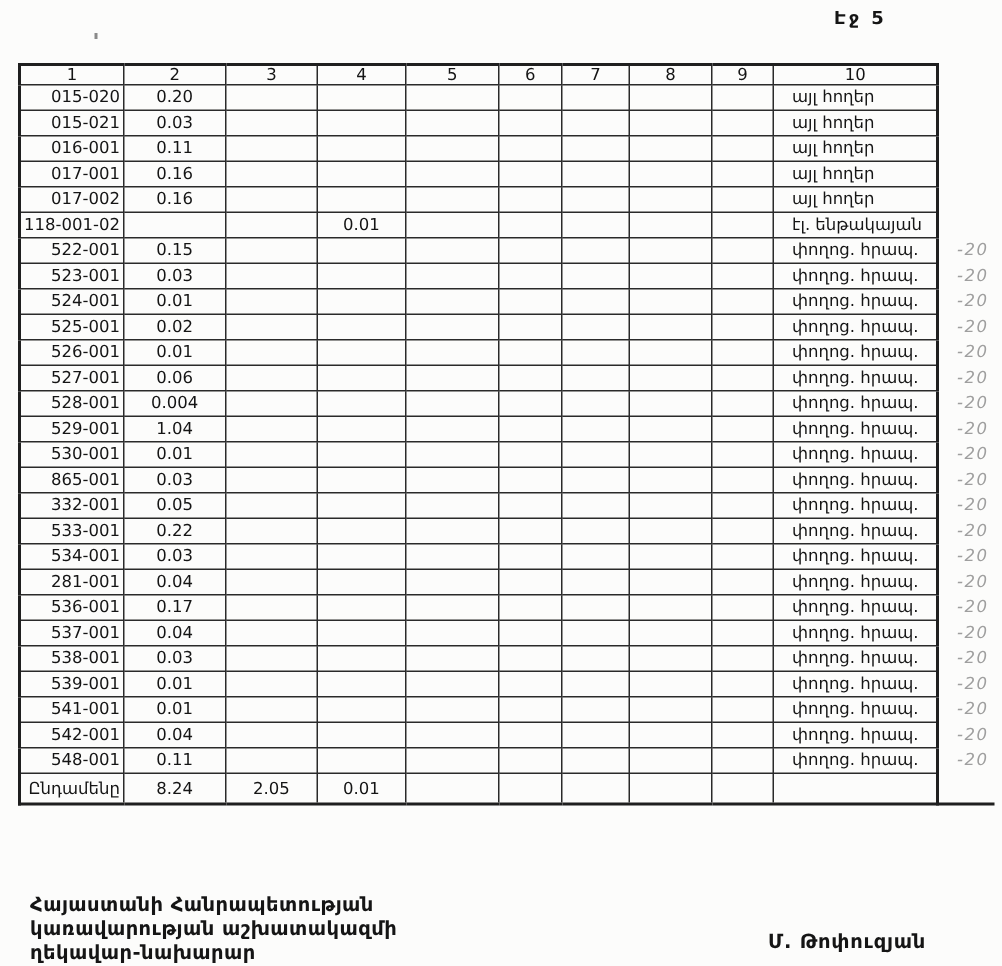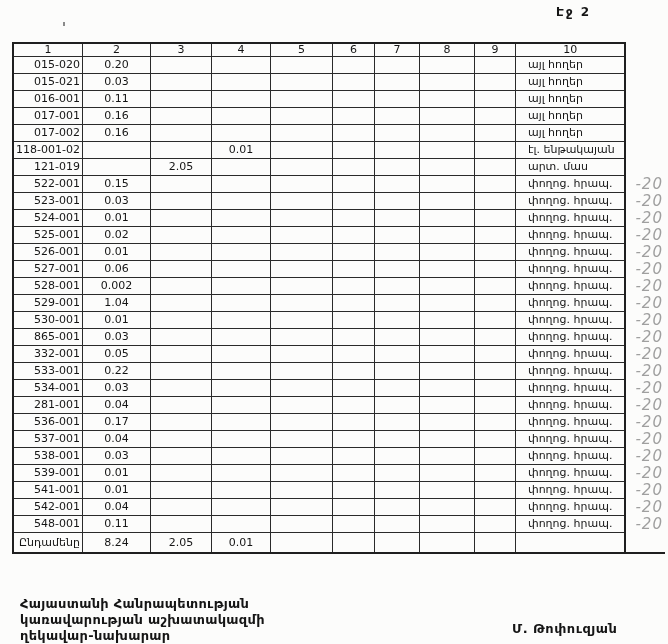--- a/index.html
+++ b/index.html
@@ -37,41 +37,41 @@
   }
   .sheet-table td.c0 { text-align: right; border-left: 2px solid #1f1f1f; }
   .sheet-table td.c1, .sheet-table td.c2, .sheet-table td.c3,
   .sheet-table td.c4, .sheet-table td.c5, .sheet-table td.c6,
   .sheet-table td.c7, .sheet-table td.c8 { text-align: center; }
   .sheet-table td.c9 { text-align: left; padding-left: 12px; border-right: 2px solid #1f1f1f; }
   .sheet-table thead th:first-child { border-left: 2px solid #1f1f1f; }
   .sheet-table thead th.colh-9 { border-right: 2px solid #1f1f1f; }
   .sheet-table th.mark, .sheet-table td.mark {
     border: none; background: transparent;
-    color: #8f8f8f; font-size: 15px; font-style: italic;
+    color: #8f8f8f; font-size: 11px; font-style: italic;
     text-align: center; padding-left: 9px; letter-spacing: 1px;
     opacity: 0.85;
     margin-left: 24px;
   }
   .sheet-table tr.total td { height: 19px; line-height: 19px; border-bottom: 2px solid #1f1f1f; }
   .sheet-table tr.total td.c0 { padding-left: 4px; }
   .org-block {
     position: absolute; left: 20px; top: 596px;
     font-weight: bold; font-size: 13px; line-height: 16px;
     letter-spacing: 0.3px;
   }
   .signature {
     position: absolute; left: 512px; top: 621px;
     font-weight: bold; font-size: 13px; letter-spacing: 0.5px;
   }
 </style>
 </head>
 <body>
 
-<div class="page-label">Էջ 2</div>
+<div class="page-label">Էջ 5</div>
 <div class="noise-dot"></div>
 
 <table class="sheet-table">
   <colgroup>
     <col style="width:63px">
       <col style="width:68px">
       <col style="width:61px">
     <col style="width:59px">
       <col style="width:62px">
       <col style="width:42px">
@@ -169,33 +169,20 @@
         <td class="c3">0.01</td>
         <td class="c4"></td>
         <td class="c5"></td>
         <td class="c6"></td>
         <td class="c7"></td>
         <td class="c8"></td>
         <td class="c9">էլ. ենթակայան</td>
         <td class="mark"></td>
       </tr>
       <tr>
-        <td class="c0">121-019</td>
-        <td class="c1"></td>
-        <td class="c2">2.05</td>
-        <td class="c3"></td>
-        <td class="c4"></td>
-        <td class="c5"></td>
-        <td class="c6"></td>
-        <td class="c7"></td>
-        <td class="c8"></td>
-        <td class="c9">արտ. մաս</td>
-        <td class="mark"></td>
-      </tr>
-      <tr>
         <td class="c0">522-001</td>
         <td class="c1">0.15</td>
         <td class="c2"></td>
         <td class="c3"></td>
         <td class="c4"></td>
         <td class="c5"></td>
         <td class="c6"></td>
         <td class="c7"></td>
         <td class="c8"></td>
         <td class="c9">փողոց. հրապ.</td>
@@ -261,21 +248,21 @@
         <td class="c4"></td>
         <td class="c5"></td>
         <td class="c6"></td>
         <td class="c7"></td>
         <td class="c8"></td>
         <td class="c9">փողոց. հրապ.</td>
         <td class="mark">-20</td>
       </tr>
       <tr>
         <td class="c0">528-001</td>
-        <td class="c1">0.002</td>
+        <td class="c1">0.004</td>
         <td class="c2"></td>
         <td class="c3"></td>
         <td class="c4"></td>
         <td class="c5"></td>
         <td class="c6"></td>
         <td class="c7"></td>
         <td class="c8"></td>
         <td class="c9">փողոց. հրապ.</td>
         <td class="mark">-20</td>
       </tr>

